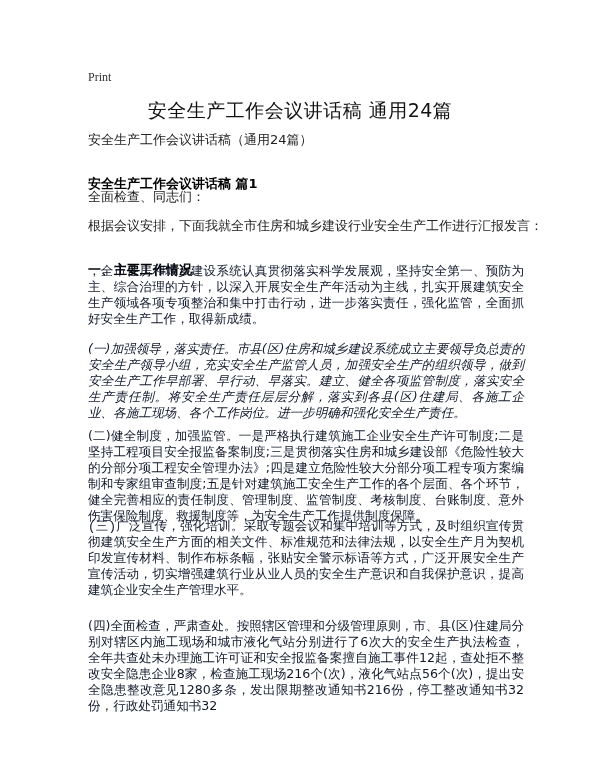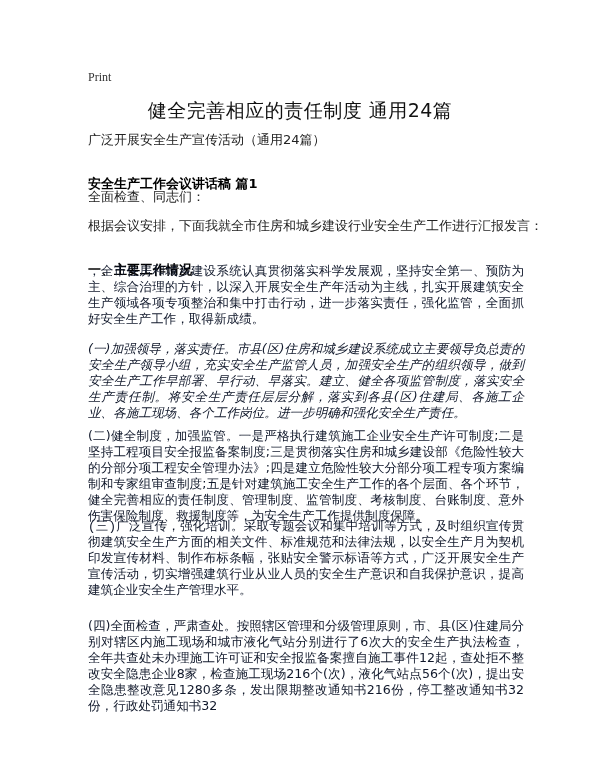--- a/index.html
+++ b/index.html
@@ -12,23 +12,23 @@
   .line { position: absolute; left: 88px; font-size: 13px; color: #222; white-space: nowrap; }
   .bold { font-weight: bold; color: #000; margin-top: 16px; }
   .para { position: absolute; left: 88px; width: 436px; font-size: 12.6px; line-height: 16.1px;
           color: #0f172a; text-align: justify; text-align-last: left; }
 </style>
 </head>
 <body>
 
 <div class="print">Print</div>
 
-<div class="title">健全完善相应的责任制度 通用24篇</div>
+<div class="title">安全生产工作会议讲话稿 通用24篇</div>
 
-<div class="line" style="top:131px;">广泛开展安全生产宣传活动（通用24篇）</div>
+<div class="line" style="top:131px;">安全生产工作会议讲话稿（通用24篇）</div>
 
 <div class="line bold" style="top:159px;">安全生产工作会议讲话稿 篇1</div>
 
 <div class="line" style="top:188px;">全面检查、同志们：</div>
 
 <div class="line" style="top:217px;">根据会议安排，下面我就全市住房和城乡建设行业安全生产工作进行汇报发言：</div>
 
 <div class="line bold" style="top:245px;">一、主要工作情况</div>
 
 <div class="para" style="top:263px;">，全市住房和城乡建设系统认真贯彻落实科学发展观，坚持安全第一、预防为主、综合治理的方针，以深入开展安全生产年活动为主线，扎实开展建筑安全生产领域各项专项整治和集中打击行动，进一步落实责任，强化监管，全面抓好安全生产工作，取得新成绩。</div>

